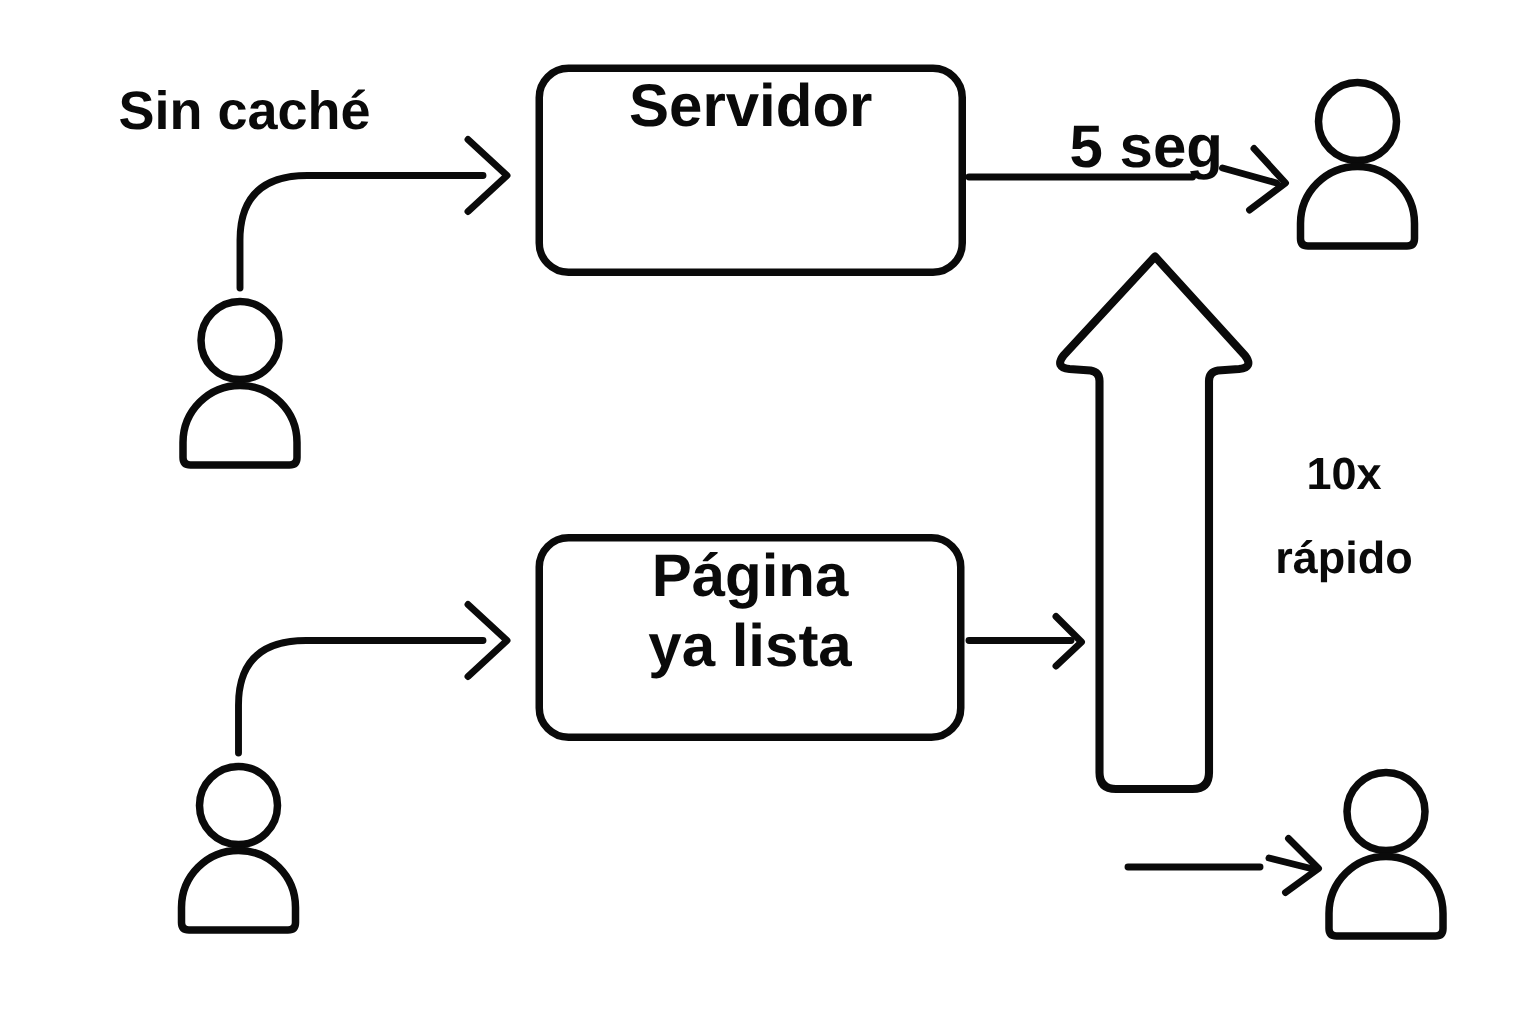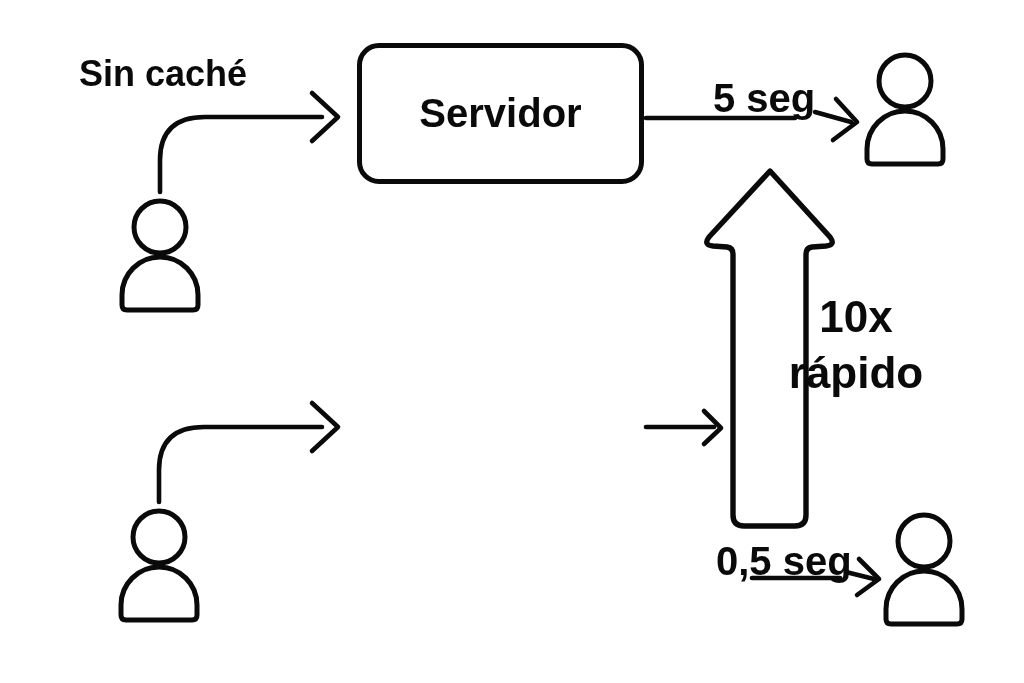--- a/index.html
+++ b/index.html
@@ -34,45 +34,44 @@
   .label-sin { left: 79px; top: 56px; }
   .label-con { left: 79px; top: 369px; }
   .node-box {
     position: absolute;
     border: 5px solid var(--stroke, #0a0a0a);
     border-radius: 22px;
     background: #ffffff;
     display: flex;
     flex-direction: column;
     align-items: center;
-    justify-content: center;
     text-align: center;
     font-size: 40px;
     font-weight: 700;
     line-height: 47px;
     box-sizing: border-box;
   }
   .box-top    { left: 357px; top: 43px;  width: 287px; height: 141px; }
   .box-bottom { left: 357px; top: 356px; width: 286px; height: 138px; }
   .time-label {
     position: absolute;
     font-size: 40px;
     font-weight: 700;
     white-space: nowrap;
     line-height: 1;
   }
   .time-top    { left: 713px; top: 78px; }
   .time-bottom { left: 716px; top: 541px; }
   .speedup {
     position: absolute;
-    left: 772px;
+    left: 812px;
     top: 289px;
     width: 168px;
     text-align: center;
-    font-size: 44px;
+    font-size: 30px;
     font-weight: 700;
     line-height: 56px;
   }
 </style>
 </head>
 <body>
 
 <div class="canvas">
 
   <svg class="strokes" viewBox="0 0 1024 683" fill="none" stroke="currentColor" stroke-width="5" stroke-linecap="round" stroke-linejoin="round">
@@ -118,22 +117,25 @@
       <circle cx="0" cy="0" r="26" stroke-width="5"></circle>
       <path d="M -38 78 L -38 68 A 38 38 0 0 1 38 68 L 38 78 Q 38 83 33 83 L -33 83 Q -38 83 -38 78 Z" stroke-width="5"></path>
     </g>
   </svg>
 
   <div class="flow-label label-sin">Sin caché</div>
 
   <div class="node-box box-top">
     <div>Servidor</div>
   </div>
+  <div class="node-box box-bottom">
+    <div>Página</div>
+    <div>ya lista</div>
+  </div>
 
   <div class="time-label time-top">5 seg</div>
-  <div class="time-label time-bottom">0,5 seg</div>
 
   <div class="speedup">
     <div>10x</div>
     <div>rápido</div>
   </div>
 
 </div>
 
 </body></html>

